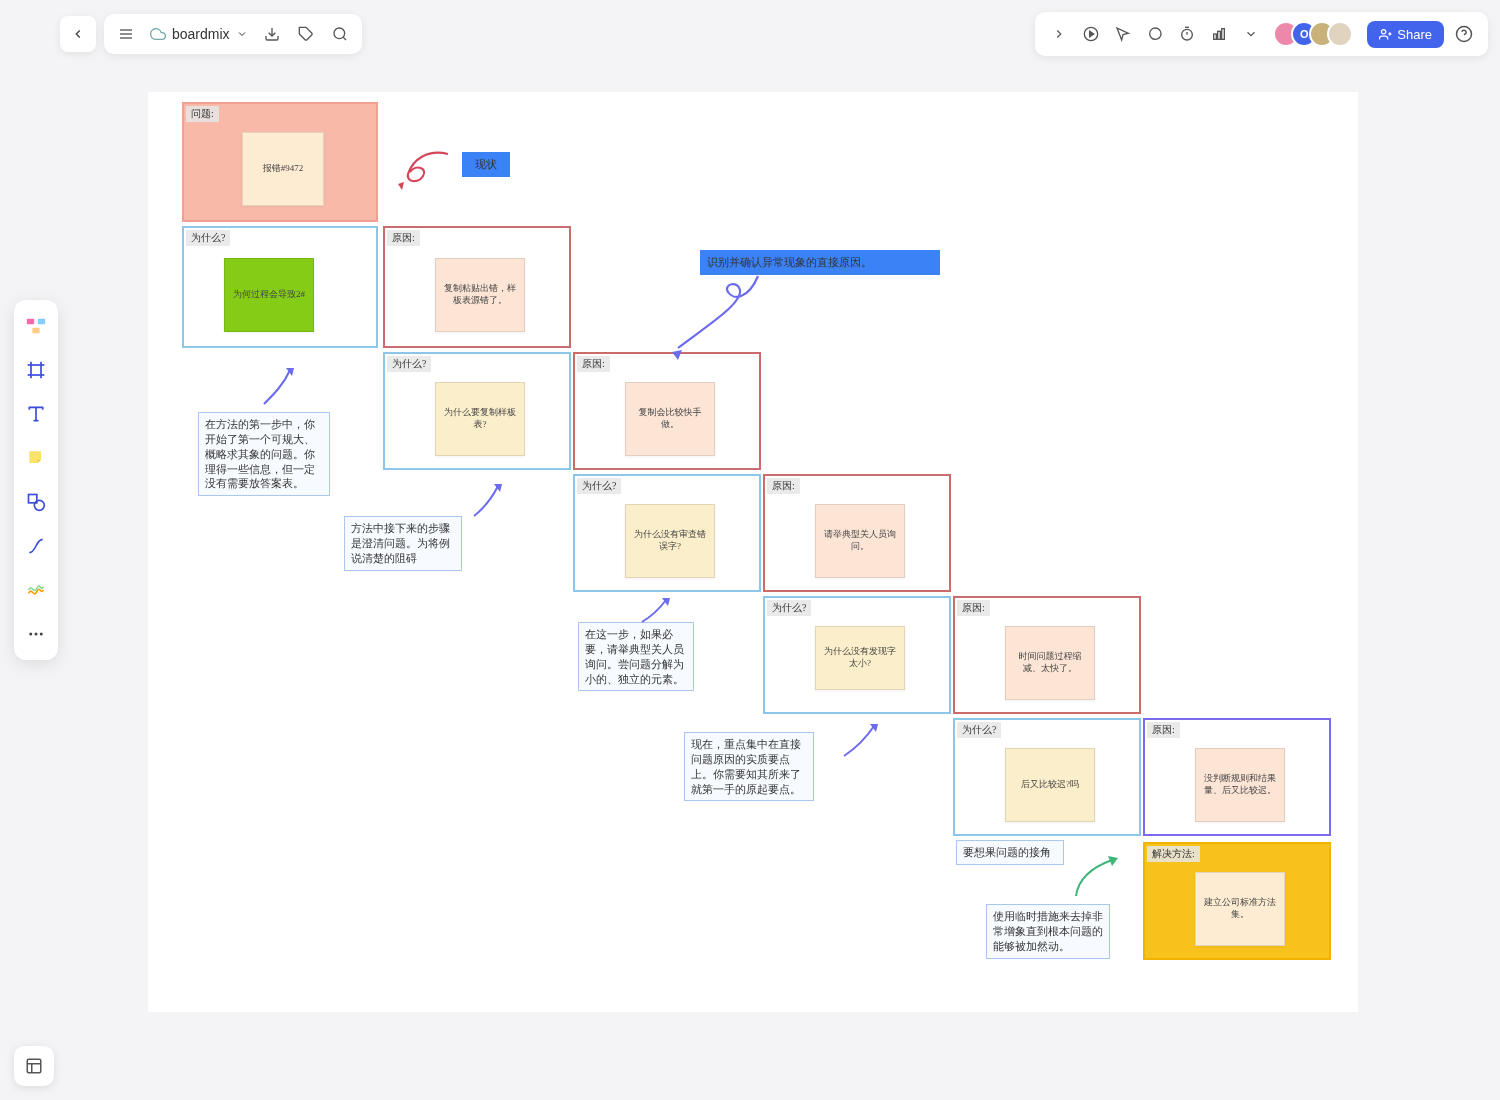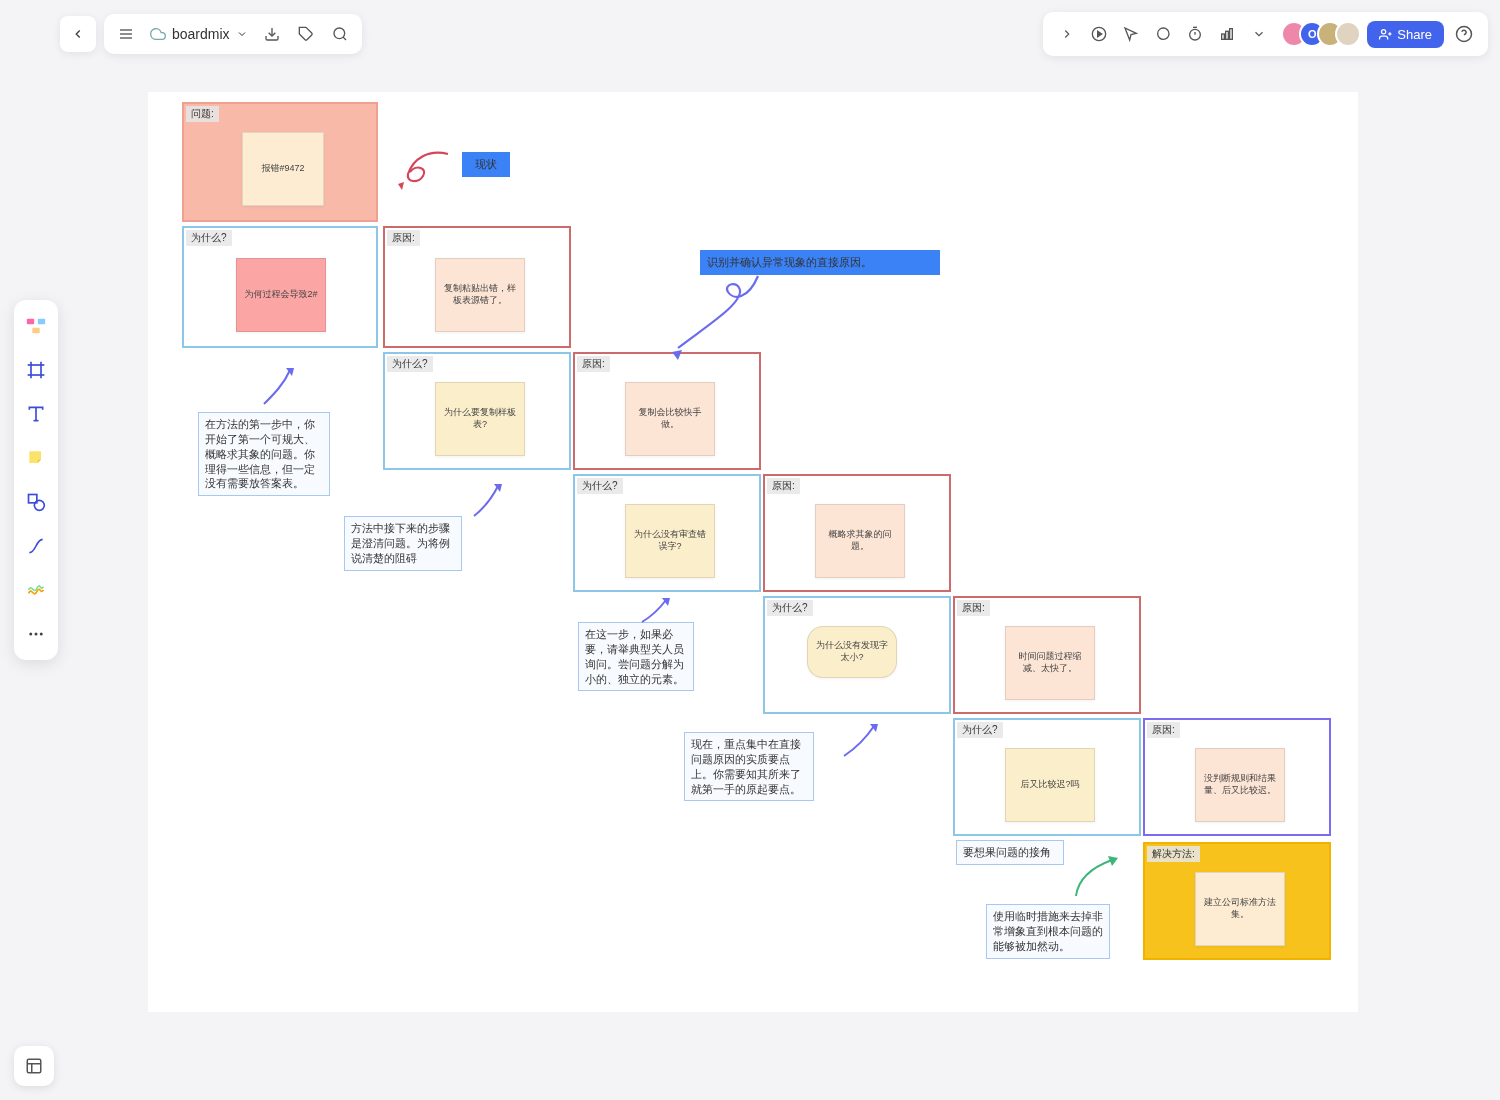--- a/index.html
+++ b/index.html
@@ -55,21 +55,21 @@
   .avatar {
     width:26px; height:26px; border-radius:50%;
     border:2px solid #fff; margin-left:-8px;
     display:flex; align-items:center; justify-content:center;
     font-size:11px; color:#fff; font-weight:600;
   }
   .avatar:first-child { margin-left:0; }
   .share-btn {
     background:#4263eb; color:#fff; border-radius:8px;
     padding:6px 12px; font-size:13px; font-weight:500;
-    display:flex; align-items:center; gap:5px; cursor:pointer;
+    display:flex; align-items:center; gap:5px; cursor:pointer;margin-left:8px;
   }
 
   
   .left-toolbar {
     position:absolute; left:14px; top:300px;
     width:44px; background:#fff; border-radius:12px;
     box-shadow:0 4px 16px rgba(0,0,0,.1);
     display:flex; flex-direction:column; align-items:center;
     padding:10px 0; gap:12px; z-index:90;
   }
@@ -86,20 +86,21 @@
     box-shadow:0 2px 10px rgba(0,0,0,.1);
     display:flex; align-items:center; justify-content:center;
     cursor:pointer; color:#555;
   }
 
   
   .canvas {
     position:absolute; left:148px; top:92px;
     width:1210px; height:920px;
     background:#fff;
+    font-family:Liberation Serif, serif;
   }
 
   
   .frame {
     position:absolute; border:2px solid;
     background:#fff;
   }
   .frame-label {
     position:absolute; top:2px; left:2px;
     font-size:10px; padding:1px 5px;
@@ -308,21 +309,21 @@
 
   <div class="frame" style="left:34px; top:10px; width:196px; height:120px; border-color:#f0a090; background:#f8b9a8;">
     <div class="frame-label">问题:</div>
     <div class="sticky" style="left:58px; top:28px; width:82px; height:74px; background:#fdecd2;">
         <span>报错#9472</span>
       </div>
   </div>
 
   <div class="frame" style="left:34px; top:134px; width:196px; height:122px; border-color:#8cc6e8;">
     <div class="frame-label">为什么?</div>
-    <div class="sticky" style="left:52px; top:30px; width:90px; height:74px; background:#fca5a5;">
+    <div class="sticky" style="left:40px; top:30px; width:90px; height:74px; background:#84cc16;">
         <span>为何过程会导致2#</span>
       </div>
   </div>
 
   <div class="frame" style="left:235px; top:134px; width:188px; height:122px; border-color:#cc6b6b;">
     <div class="frame-label">原因:</div>
     <div class="sticky" style="left:50px; top:30px; width:90px; height:74px; background:#fde5d6;">
         <span>复制粘贴出错，样板表源错了。</span>
       </div>
   </div>
@@ -344,27 +345,27 @@
   <div class="frame" style="left:425px; top:382px; width:188px; height:118px; border-color:#8cc6e8;">
     <div class="frame-label">为什么?</div>
     <div class="sticky" style="left:50px; top:28px; width:90px; height:74px; background:#fbeecb;">
         <span>为什么没有审查错误字?</span>
       </div>
   </div>
 
   <div class="frame" style="left:615px; top:382px; width:188px; height:118px; border-color:#cc6b6b;">
     <div class="frame-label">原因:</div>
     <div class="sticky" style="left:50px; top:28px; width:90px; height:74px; background:#fde5d6;">
-        <span>概略求其象的问题。</span>
+        <span>请举典型关人员询问。</span>
       </div>
   </div>
 
   <div class="frame" style="left:615px; top:504px; width:188px; height:118px; border-color:#8cc6e8;">
     <div class="frame-label">为什么?</div>
-    <div class="sticky" style="left:42px; top:28px; width:90px; height:52px; background:#fbeecb;border-radius:16px;">
+    <div class="sticky" style="left:50px; top:28px; width:90px; height:64px; background:#fbeecb;">
         <span>为什么没有发现字太小?</span>
       </div>
   </div>
 
   <div class="frame" style="left:805px; top:504px; width:188px; height:118px; border-color:#cc6b6b;">
     <div class="frame-label">原因:</div>
     <div class="sticky" style="left:50px; top:28px; width:90px; height:74px; background:#fde5d6;">
         <span>时间问题过程缩减、太快了。</span>
       </div>
   </div>

